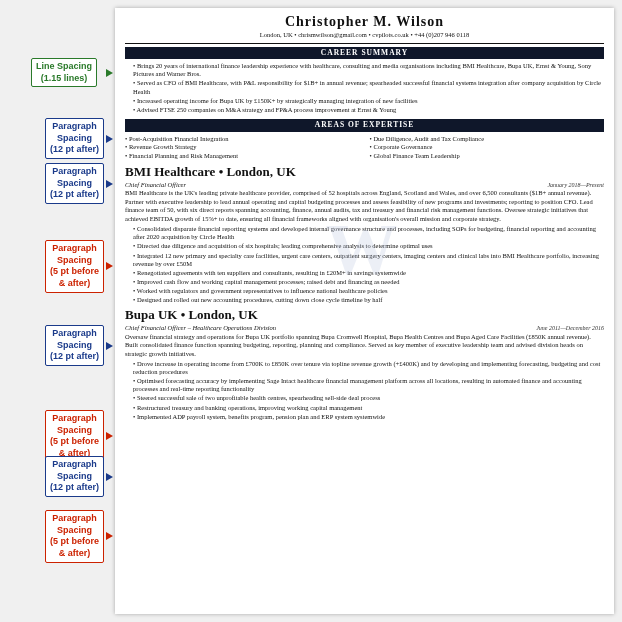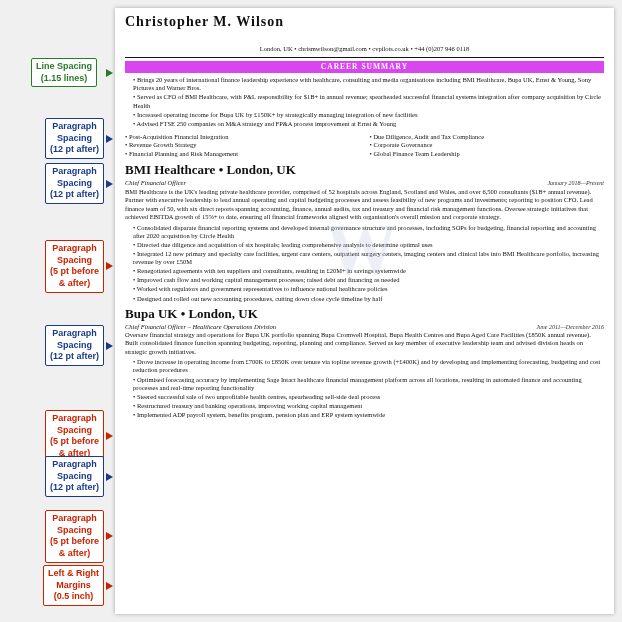--- a/index.html
+++ b/index.html
@@ -68,34 +68,35 @@
     .resume-inner {
       padding: 6px 10px 6px 10px;
       font-family: 'Times New Roman', Times, serif;
       font-size: 7px;
       color: #111;
       line-height: 1.15;
       position: relative;
     }
 
     .resume-name {
+      text-align: center;
       font-size: 14px;
       font-weight: bold;
       letter-spacing: 1px;
-      margin-bottom: 15px;
+      margin-bottom: 1px;
     }
 
     .resume-contact {
       text-align: center;
       font-size: 6.5px;
       margin-bottom: 4px;
     }
 
     .section-header {
-      background: #d946ef;
+      background: #0f172a;
       color: white;
       text-align: center;
       font-size: 7.5px;
       font-weight: bold;
       padding: 2px 0;
       margin-bottom: 3px;
       letter-spacing: 1px;
     }
 
     .resume-bullet {
@@ -227,26 +228,20 @@
       <div style="width:0;height:0;border-top:4px solid transparent;border-bottom:4px solid transparent;border-left:7px solid #1a3a8a;"></div>
     </div>
 
     <div style="position:absolute; top:510px; right:2px; display:flex; align-items:center; gap:2px;">
       <div class="annotation-box red" style="font-size:9px; color:#cc2200; border-color:#cc2200; white-space:nowrap;">
         Paragraph<br>Spacing<br>(5 pt before<br>&amp; after)
       </div>
       <div style="width:0;height:0;border-top:4px solid transparent;border-bottom:4px solid transparent;border-left:7px solid #cc2200;"></div>
     </div>
 
-    <div style="position:absolute; top:565px; right:2px; display:flex; align-items:center; gap:2px;">
-      <div class="annotation-box red" style="font-size:9px; color:#cc2200; border-color:#cc2200; white-space:nowrap;">
-        Left &amp; Right<br>Margins<br>(0.5 inch)
-      </div>
-      <div style="width:0;height:0;border-top:4px solid transparent;border-bottom:4px solid transparent;border-left:7px solid #cc2200;"></div>
-    </div>
 
   </div>
 
   <div class="resume-area">
     <div class="resume-inner">
 
       <div class="watermark">W</div>
 
       <div class="resume-name">Christopher M. Wilson</div>
       <div class="resume-contact">London, UK  •  chrismwilson@gmail.com  •  cvpilots.co.uk  •  +44 (0)207 946 0118</div>
@@ -256,20 +251,21 @@
       <div class="section-header">CAREER SUMMARY</div>
       <div>
         <div class="resume-bullet">Brings 20 years of international finance leadership experience with healthcare, consulting and media organisations including BMI Healthcare, Bupa UK, Ernst &amp; Young, Sony Pictures and Warner Bros.</div>
         <div class="resume-bullet">Served as CFO of BMI Healthcare, with P&amp;L responsibility for $1B+ in annual revenue; spearheaded successful financial systems integration after company acquisition by Circle Health</div>
         <div class="resume-bullet">Increased operating income for Bupa UK by £150K+ by strategically managing integration of new facilities</div>
         <div class="resume-bullet">Advised FTSE 250 companies on M&amp;A strategy and FP&amp;A process improvement at Ernst &amp; Young</div>
       </div>
 
       <div style="margin-bottom:5px;"></div>
 
+      <div class="section-header">AREAS OF EXPERTISE</div>
       <div class="expertise-grid">
         <div class="expertise-item">Post-Acquisition Financial Integration</div>
         <div class="expertise-item">Due Diligence, Audit and Tax Compliance</div>
         <div class="expertise-item">Revenue Growth Strategy</div>
         <div class="expertise-item">Corporate Governance</div>
         <div class="expertise-item">Financial Planning and Risk Management</div>
         <div class="expertise-item">Global Finance Team Leadership</div>
       </div>
 
       <div style="margin-bottom:5px;"></div>

